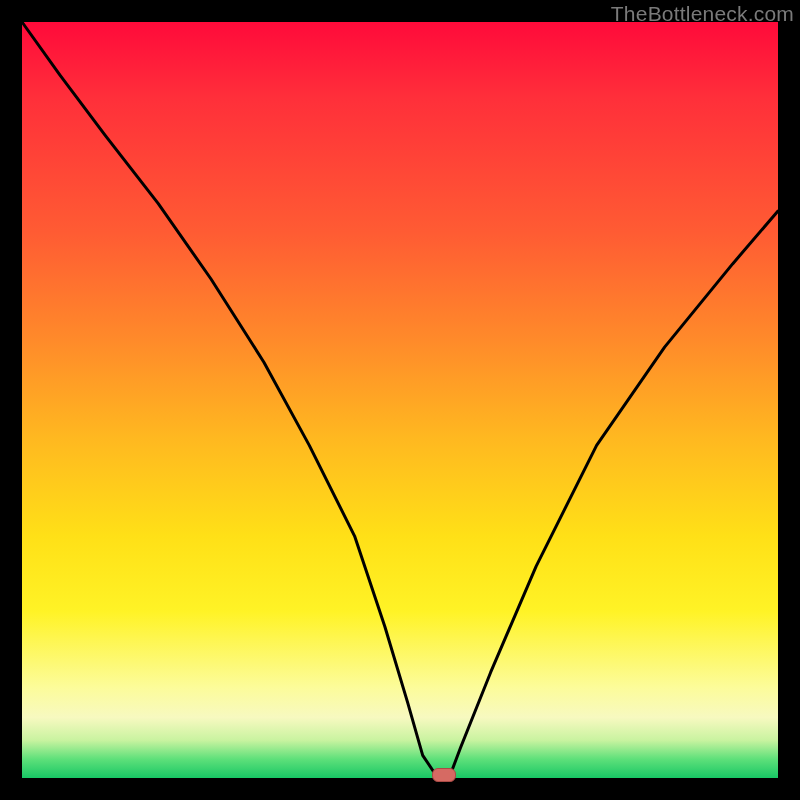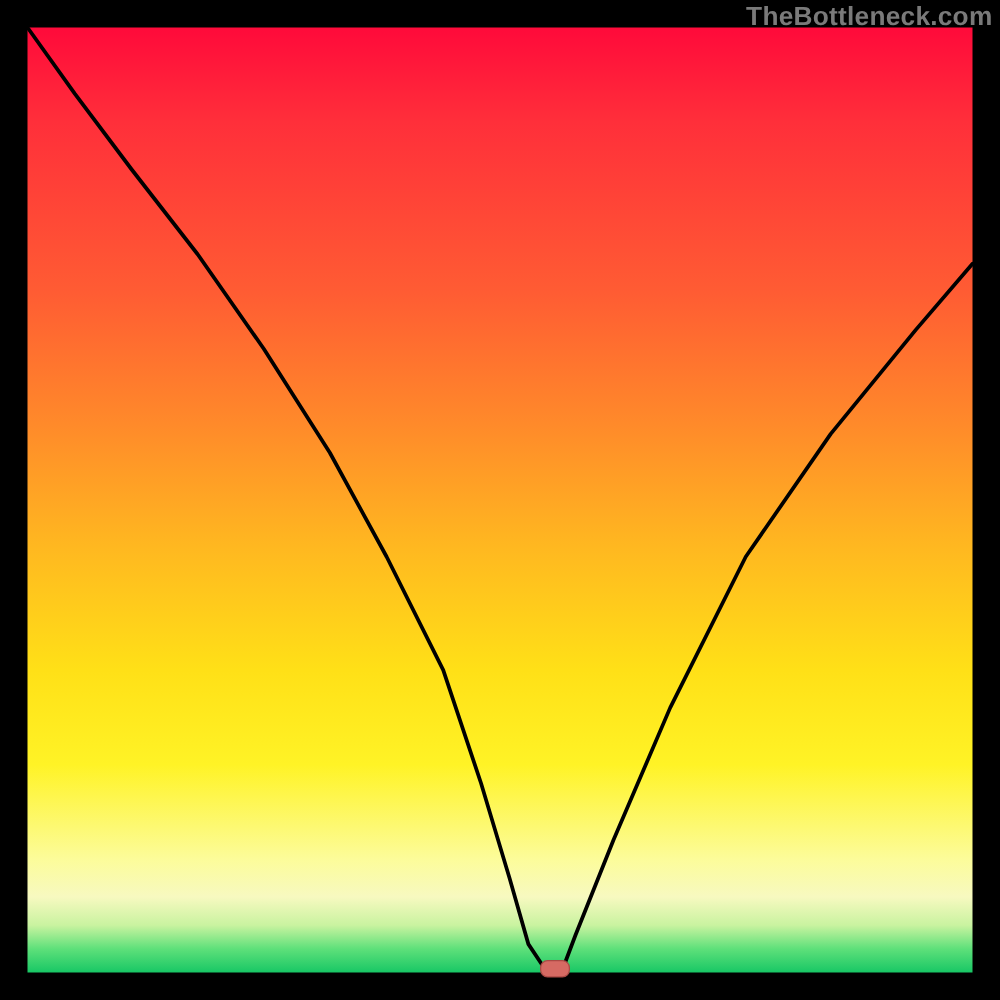--- a/index.html
+++ b/index.html
@@ -56,21 +56,21 @@
     background: #d66a63;
     border: 1px solid #aa4a45;
     transform: translate(-50%, -50%);
   }
   .watermark {
     position: absolute;
     top: 2px;
     right: 6px;
     color: #7a7a7a;
     font-size: 21px;
-    font-weight: 700;
+    font-weight: 400;
     letter-spacing: 0.2px;
     user-select: none;
   }
 </style>
 </head>
 <body>
 
 <div class="frame">
   <div class="watermark">TheBottleneck.com</div>
   <div class="plot">

